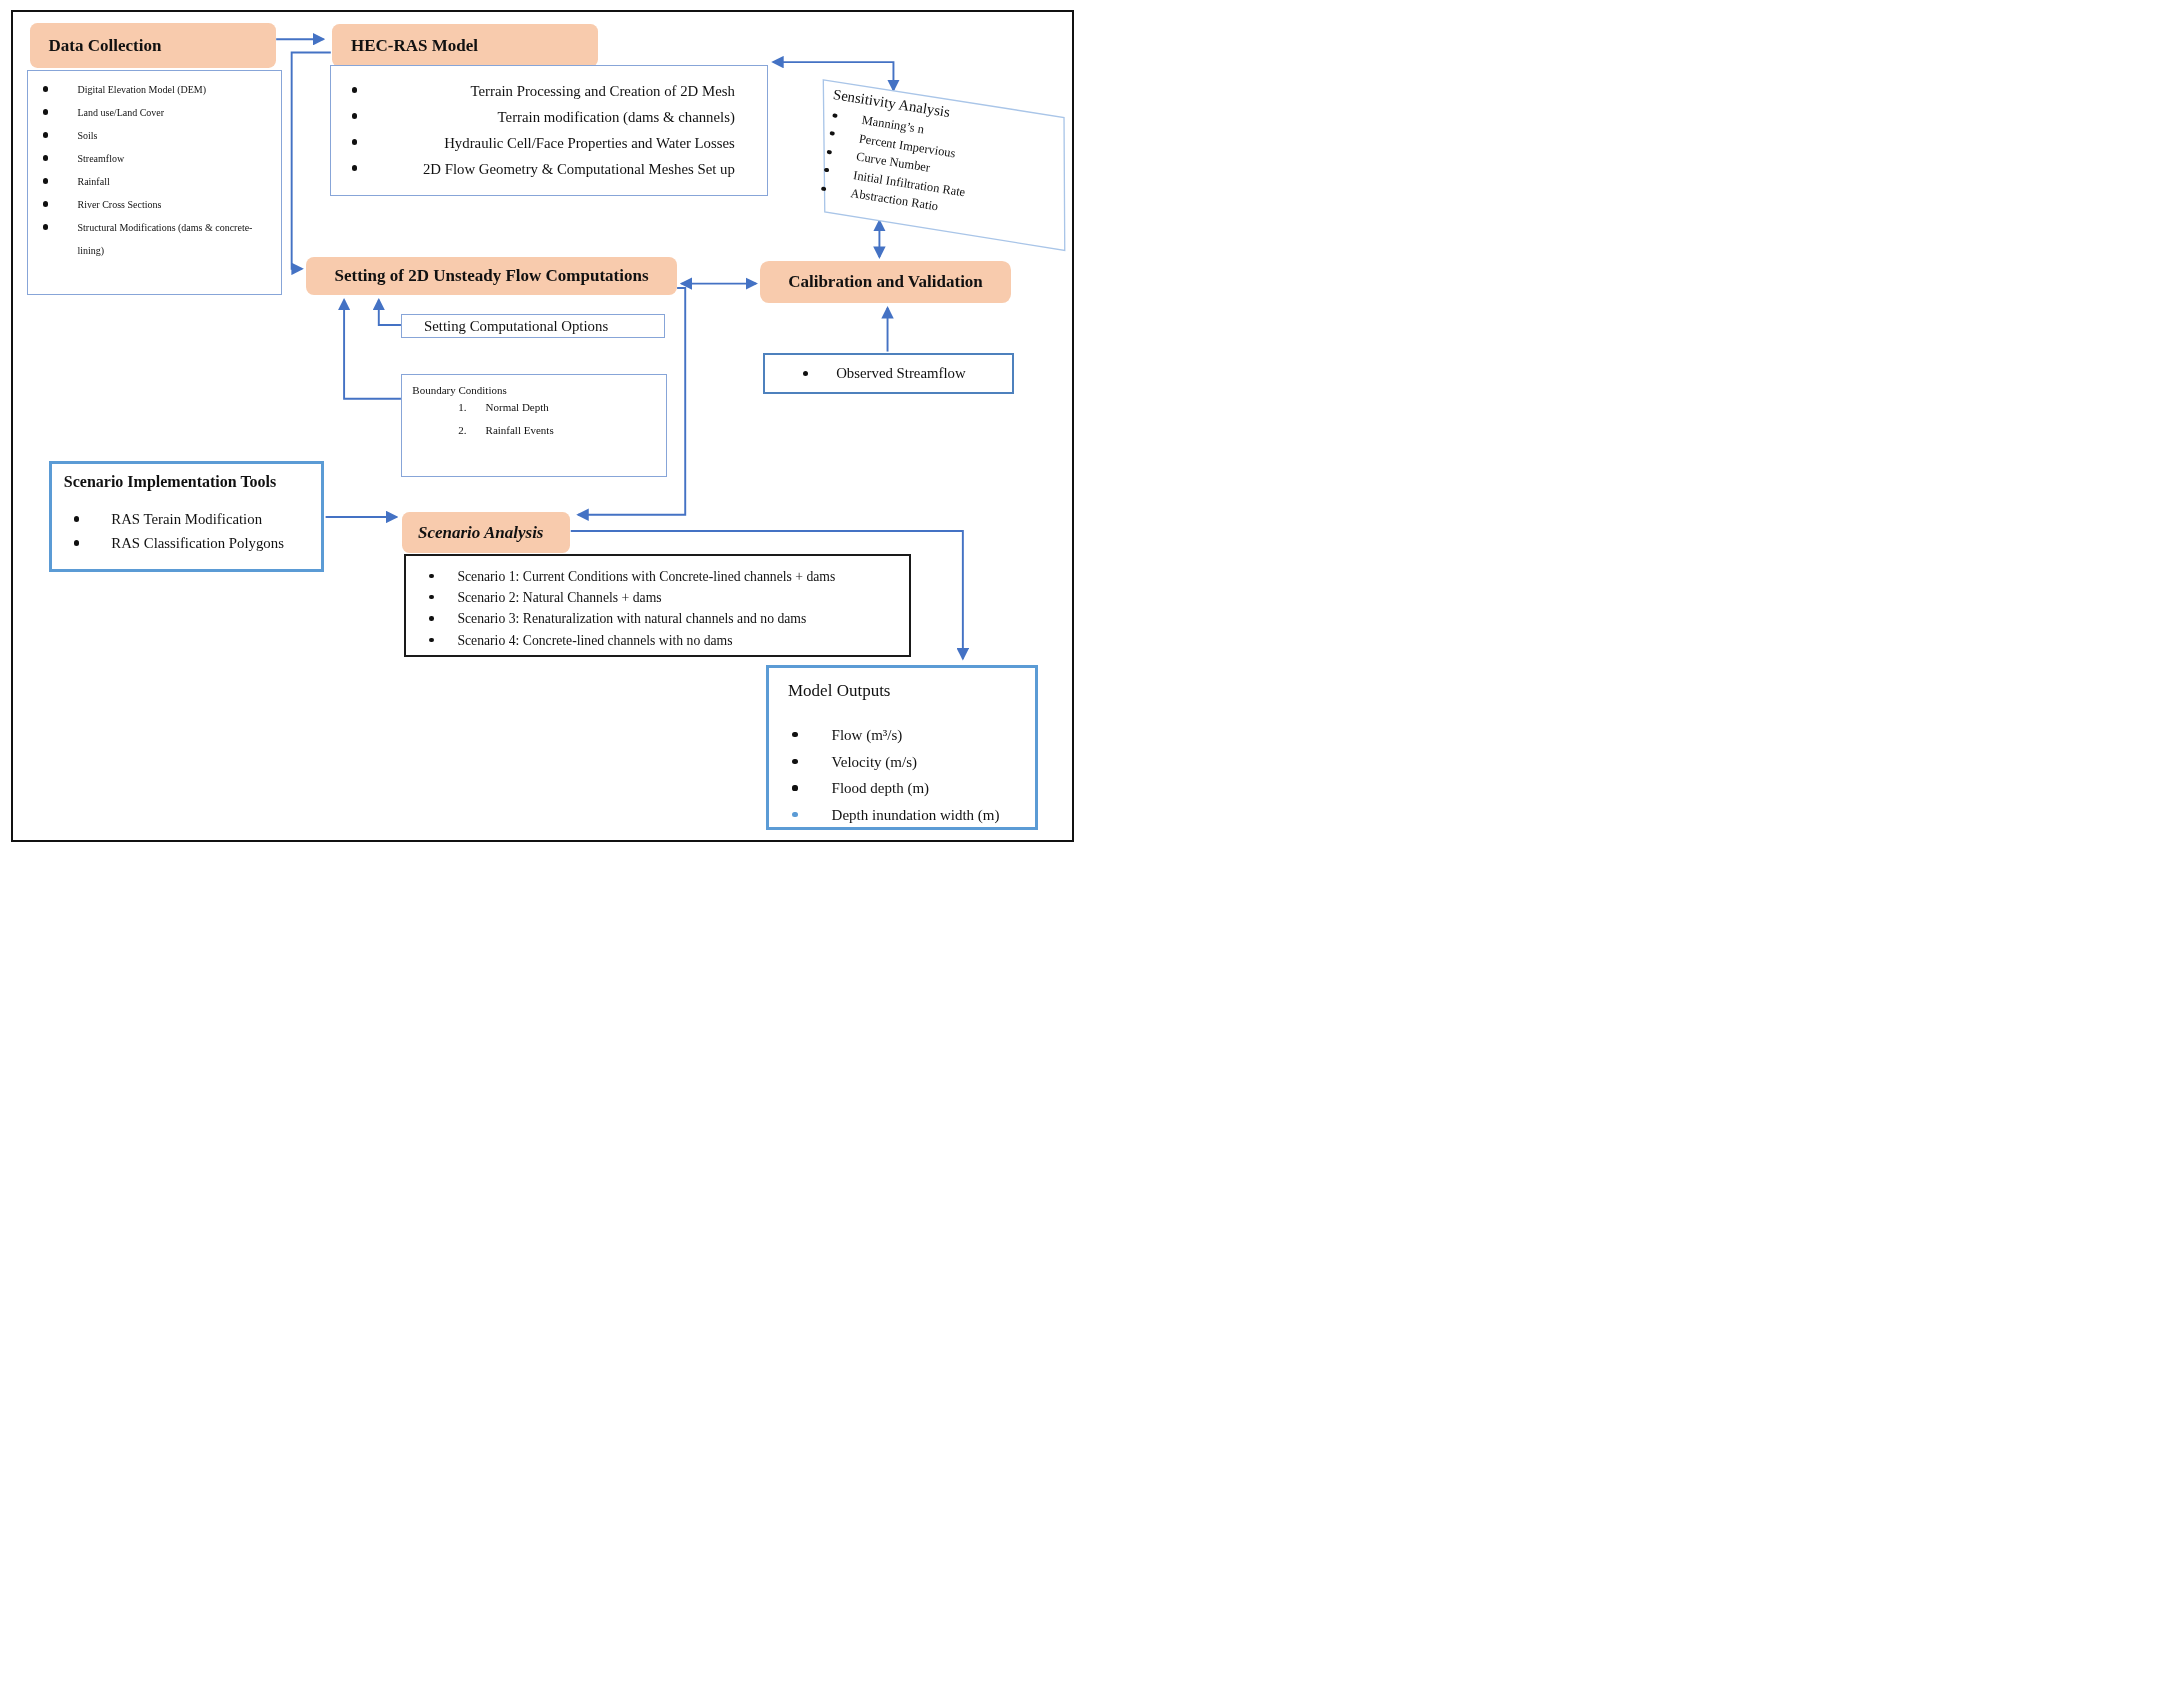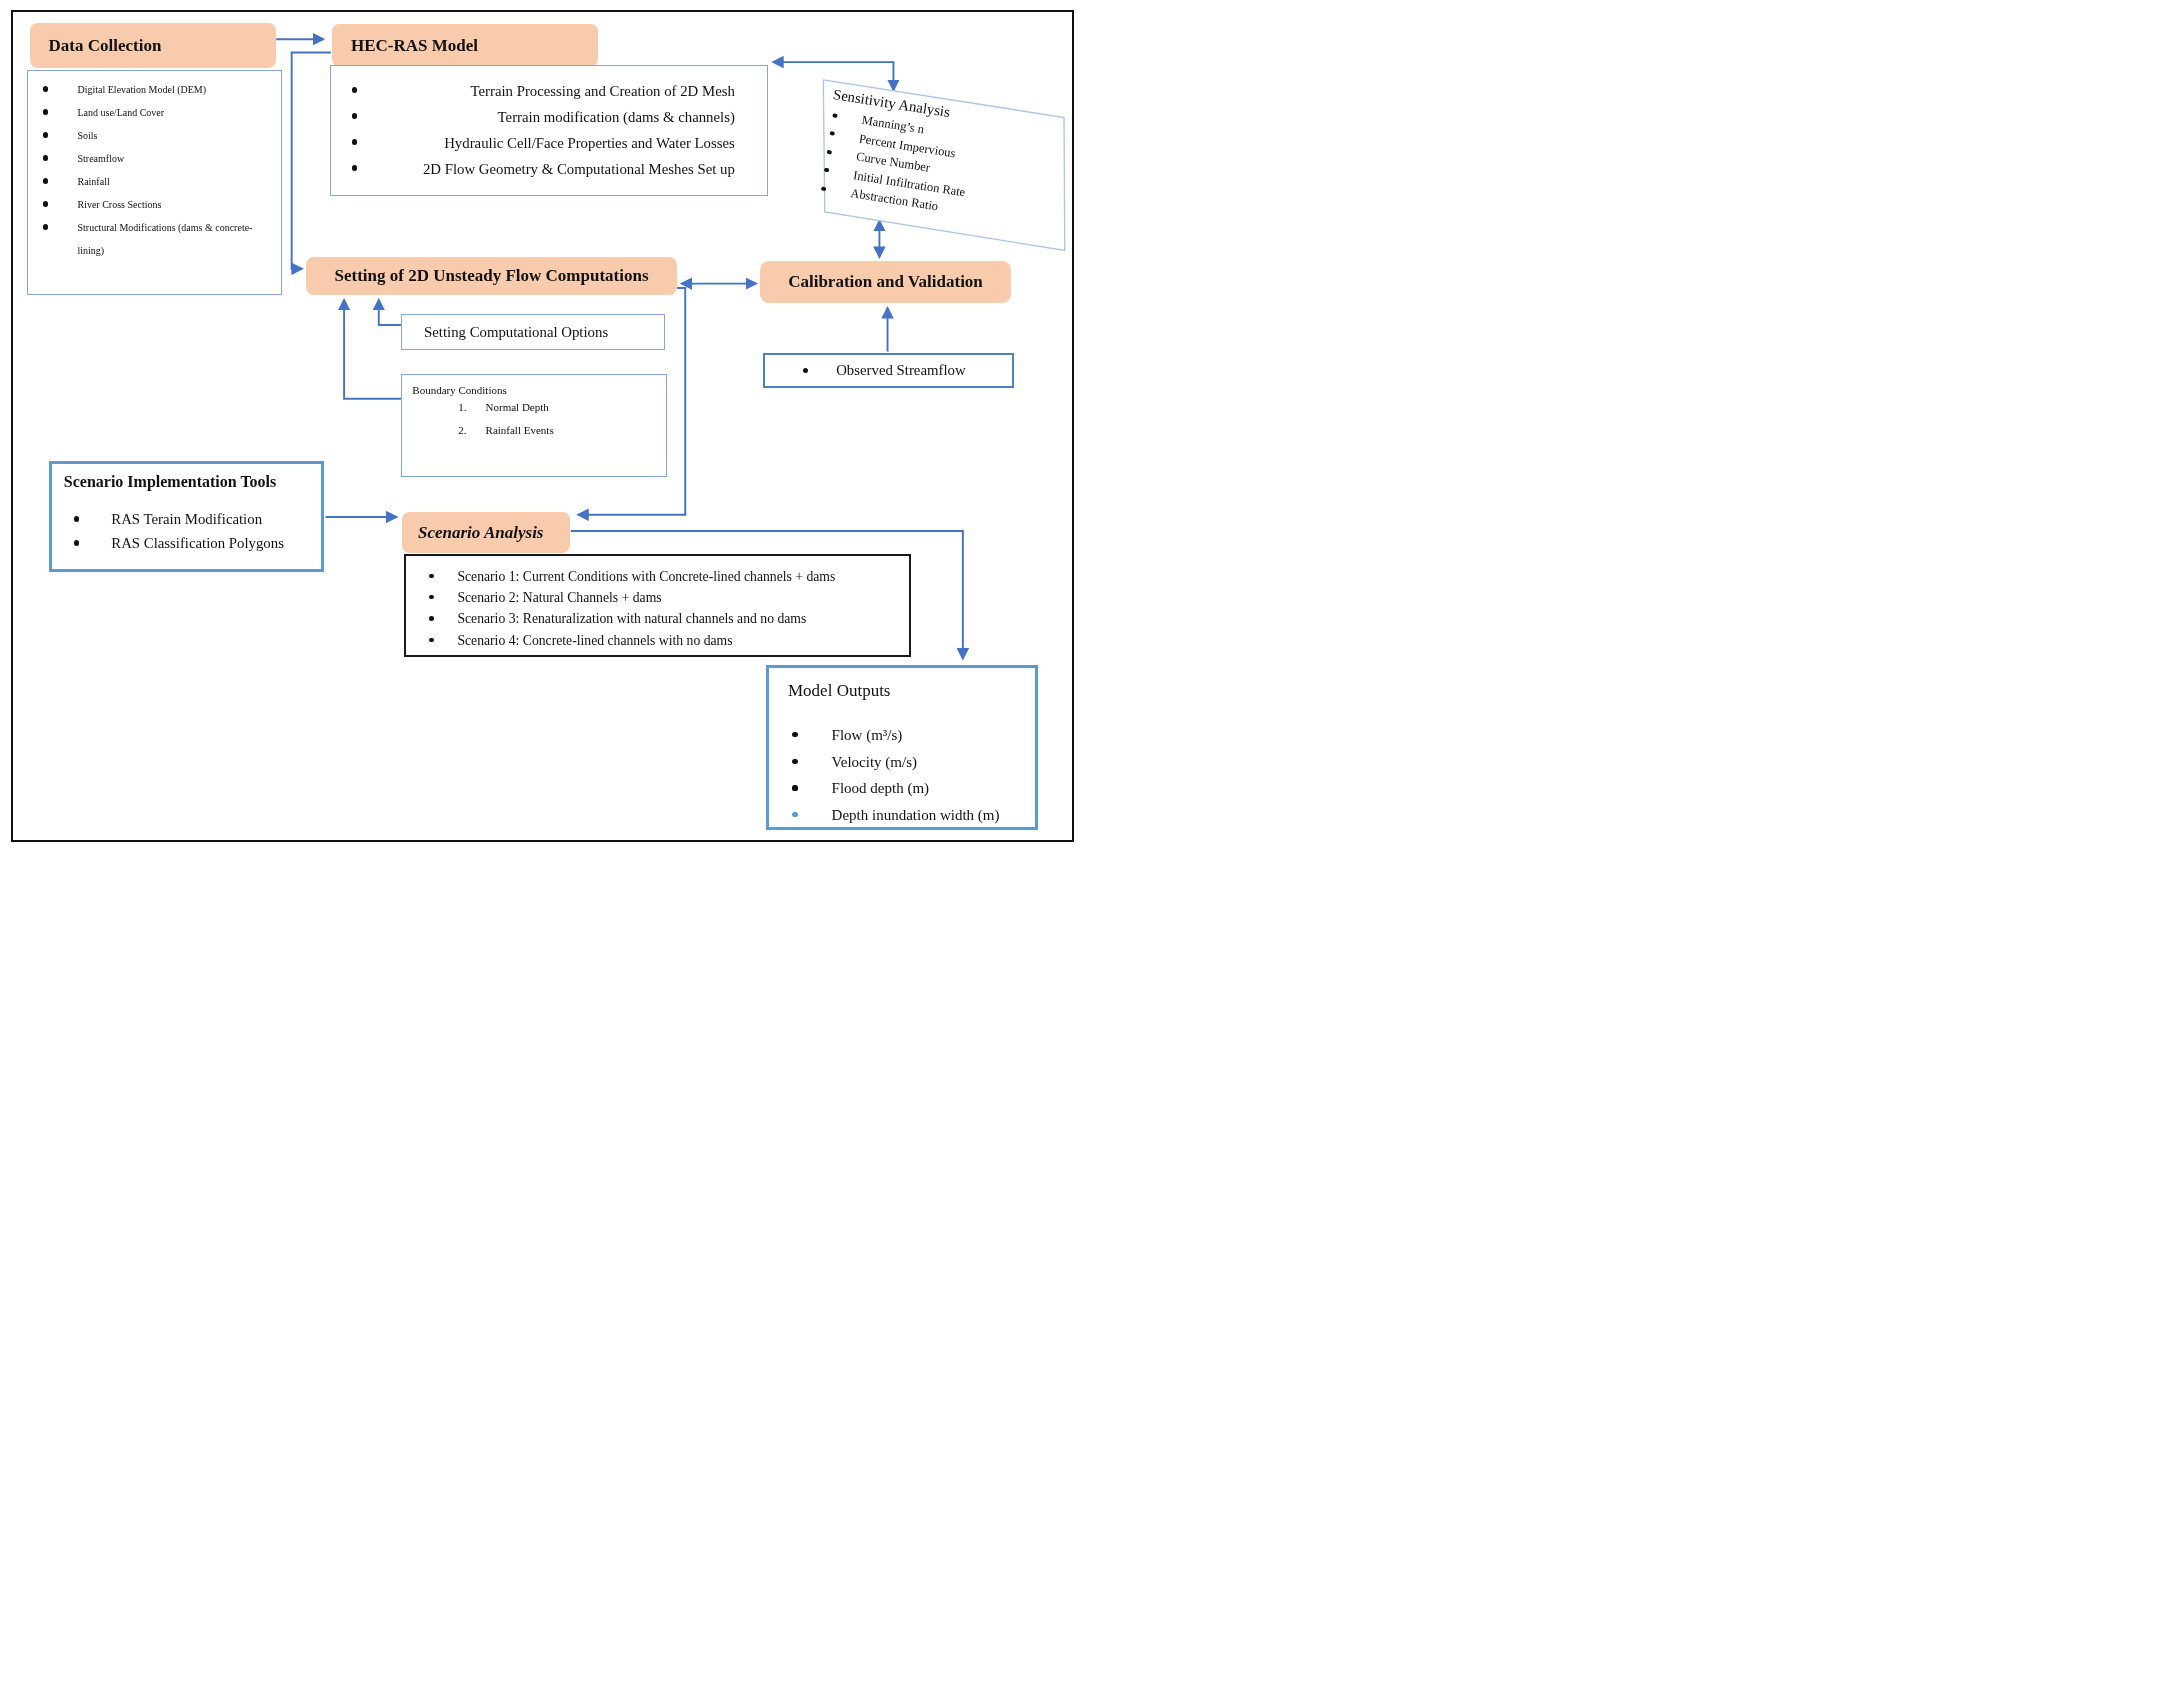--- a/index.html
+++ b/index.html
@@ -30,29 +30,29 @@
   .hr-body .blt{margin-right:31px;margin-top:9.6px;}
   .hr-body .txt{width:347px;text-align:right;}
   
   .sens-text{position:absolute;left:833px;top:86px;width:211px;transform:rotate(8.8deg);transform-origin:0 0;font-size:12.5px;}
   .sens-title{font-size:14.8px;margin:0 0 3px 1.5px;}
   .sens-text li{line-height:18.5px;}
   .sens-text .blt{width:4.4px;height:4.4px;margin:6.6px 25px 0 4.4px;}
   
   .set2d{left:306px;top:257px;width:371px;height:38px;border-radius:8px;justify-content:center;}
   
-  .copt{left:401px;top:314px;width:264px;height:36px;font-size:14.8px;display:flex;align-items:center;padding-left:22px;}
+  .copt{left:401px;top:314px;width:264px;height:24px;font-size:14.8px;display:flex;align-items:center;padding-left:22px;}
   
   .bcond{left:401px;top:374px;width:266px;height:103px;font-size:11px;padding:8.9px 0 0 10.3px;}
   .bcond li{line-height:23.6px;}
   .bcond .marker{margin:0 19px 0 46px;}
   
   .calib{left:760px;top:261px;width:251px;height:42px;border-radius:8.9px;justify-content:center;}
   
-  .obs{left:763px;top:353px;width:251px;height:35px;border:2.2px solid #4E81BD;font-size:14.8px;display:flex;align-items:center;padding-left:38px;}
+  .obs{left:763px;top:353px;width:251px;height:41px;border:2.2px solid #4E81BD;font-size:14.8px;display:flex;align-items:center;padding-left:38px;}
   .obs ul{width:100%;}
   .obs li{align-items:center;}
   .obs .blt{margin:0 28px 0 0;}
   
   .stools{left:49px;top:461px;width:275px;height:111px;padding:8.9px 0 0 11.8px;font-size:14.8px;}
   .stools .title{font-weight:bold;font-size:16px;margin-bottom:16px;}
   .stools li{line-height:24px;}
   .stools .blt{margin:9.6px 32px 0 10.3px;}
   
   .sana{left:402px;top:512px;width:168px;height:41px;border-radius:7.4px;padding-left:16px;font-style:italic;}

